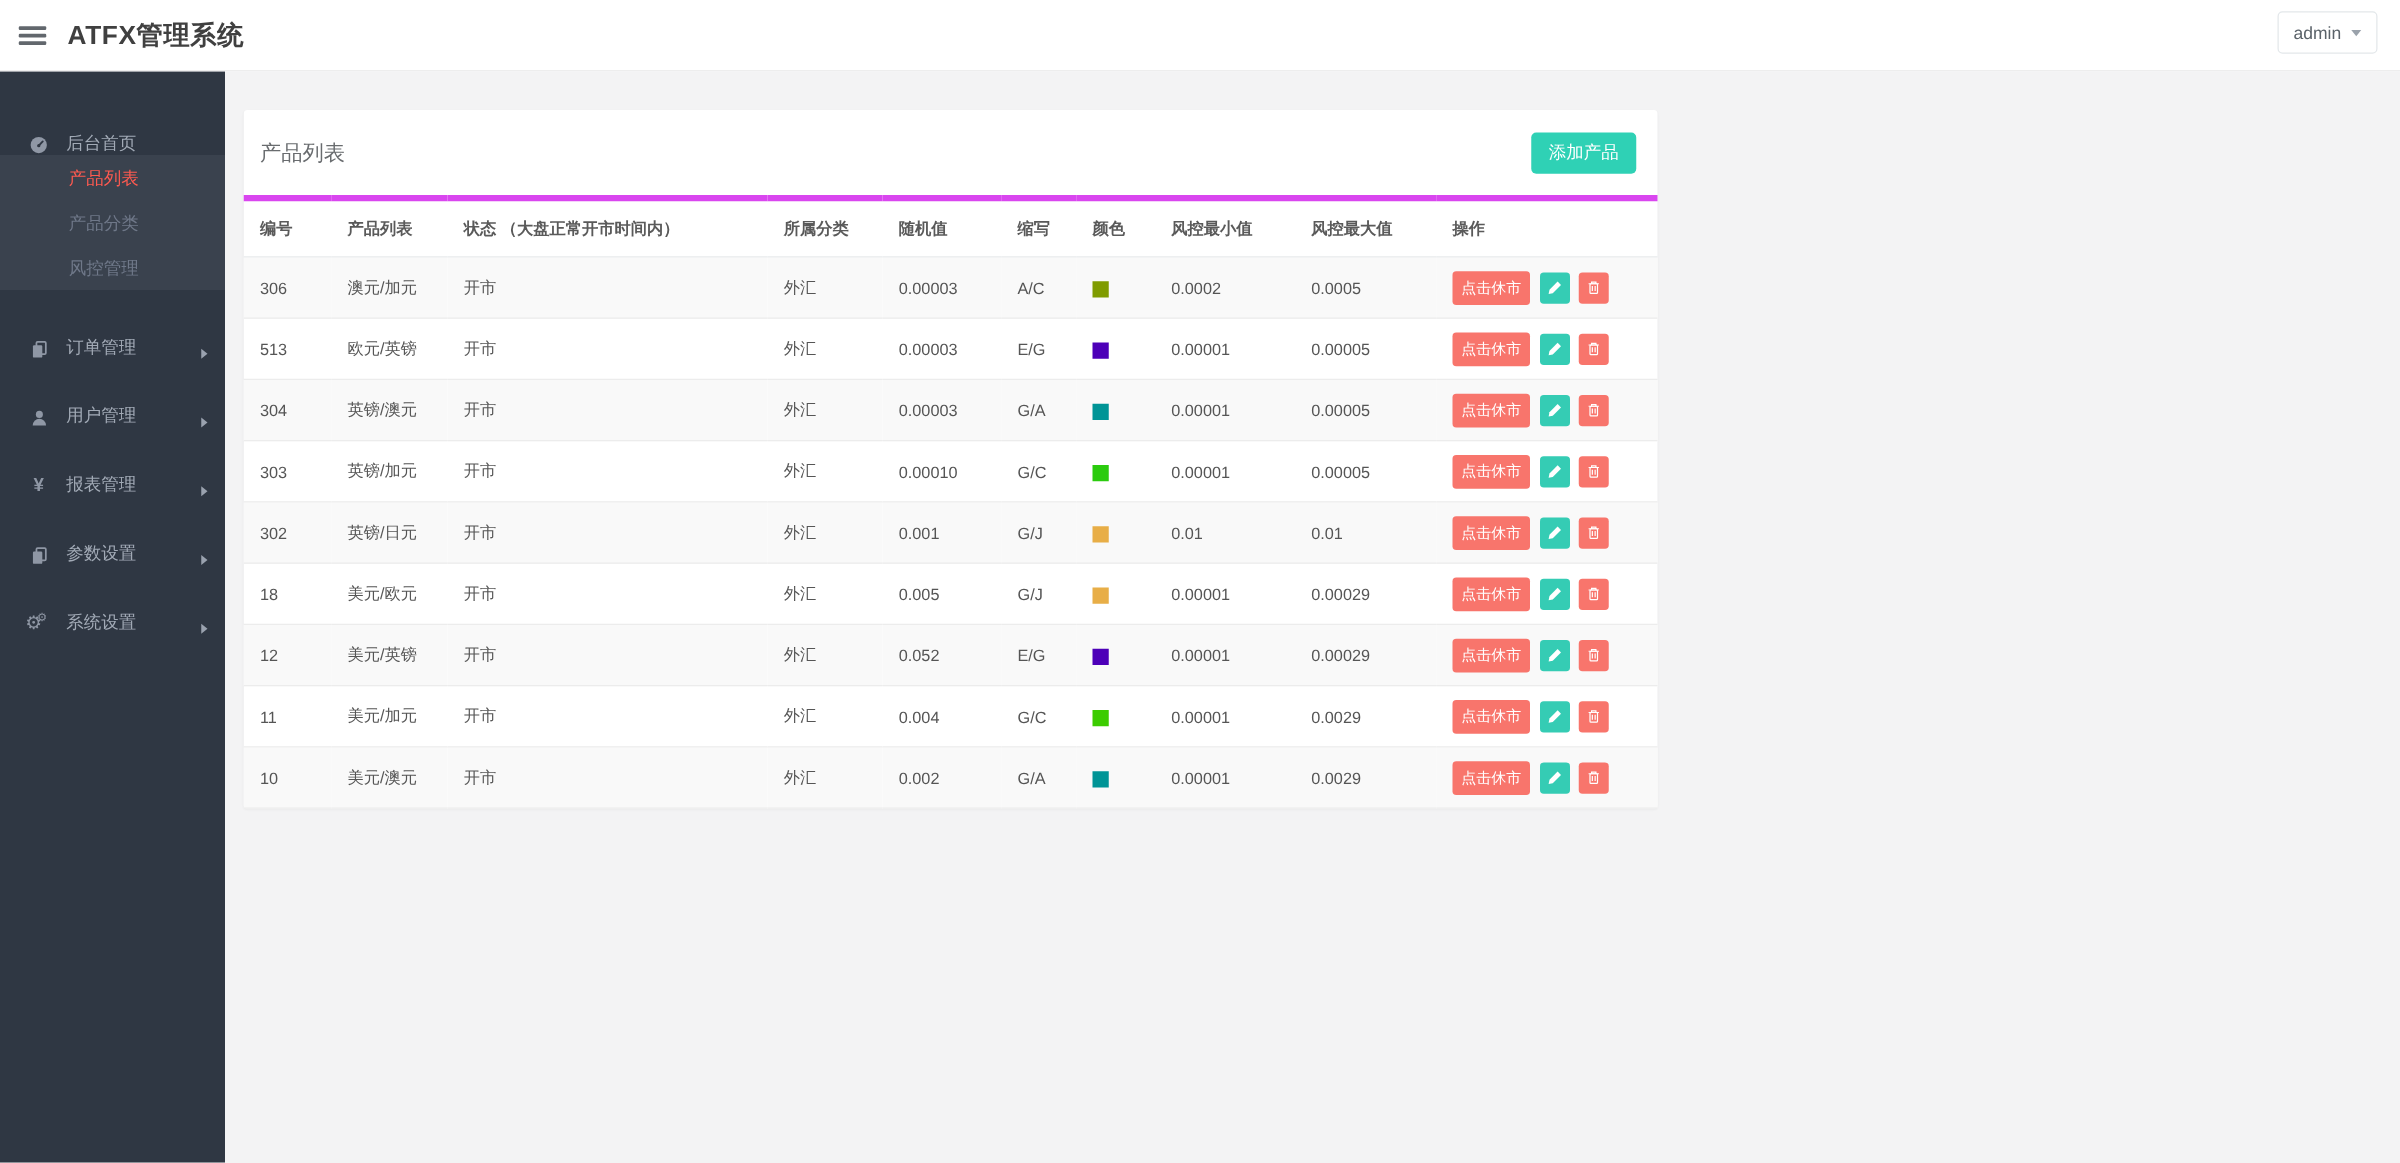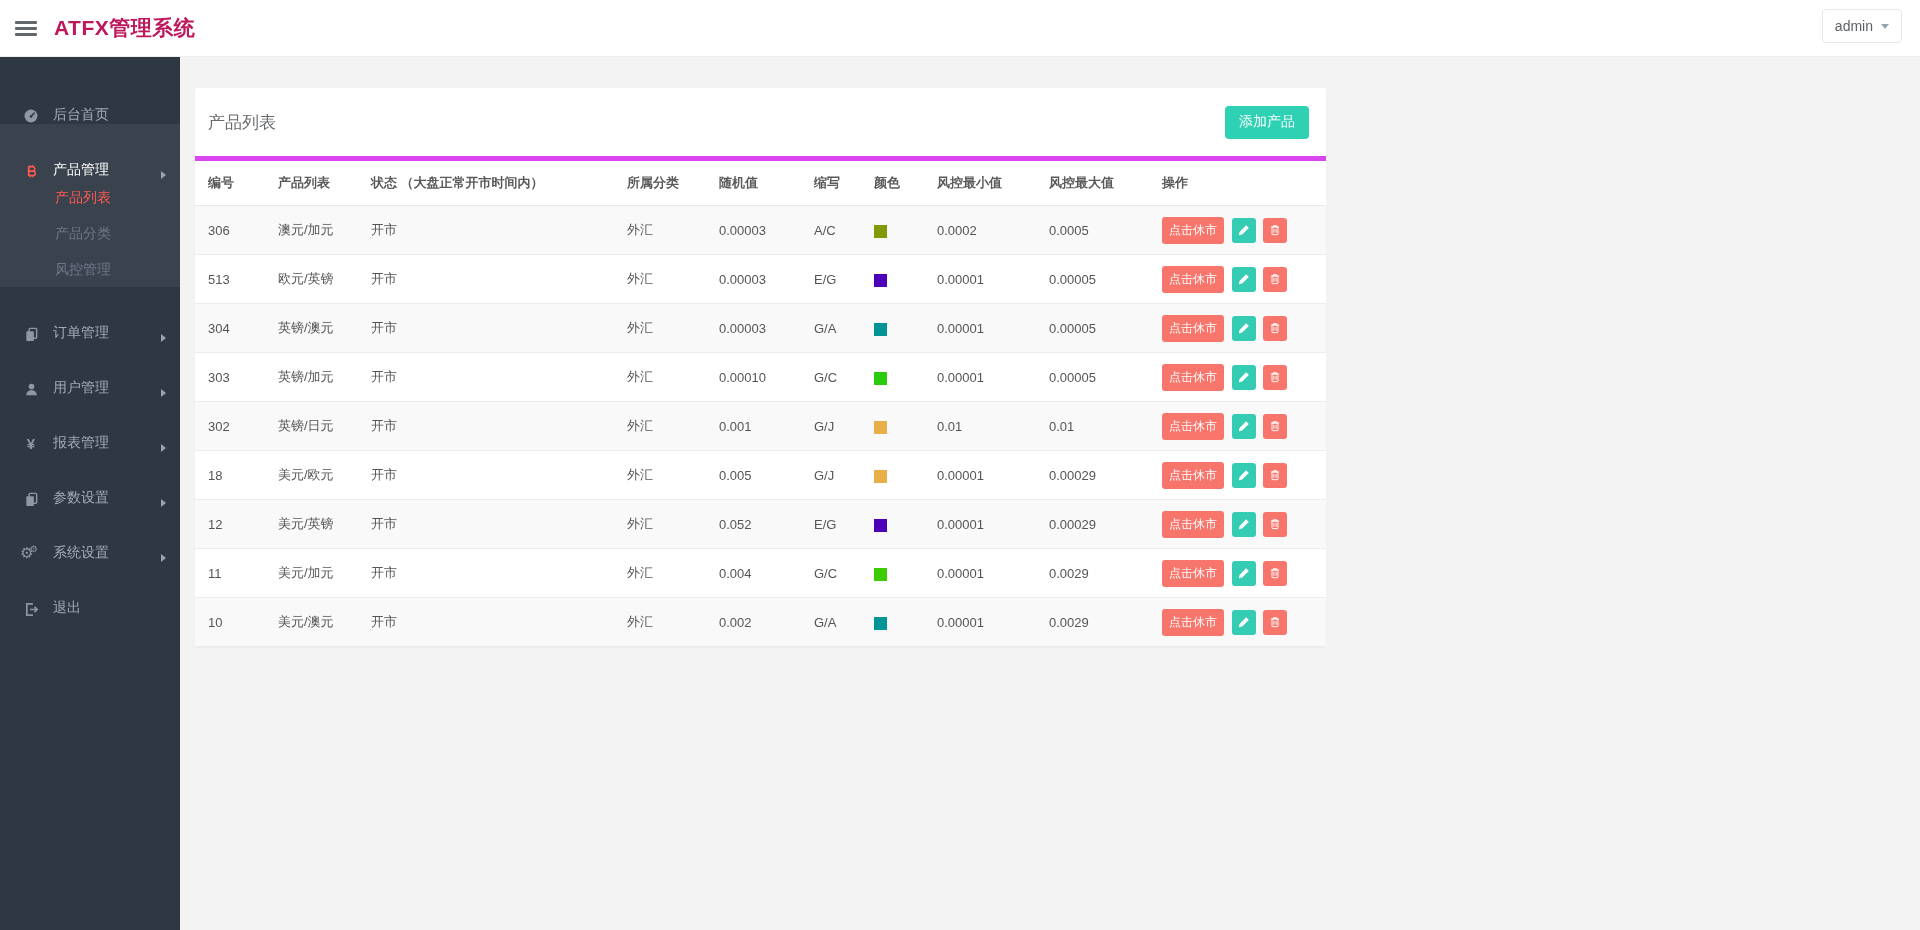--- a/index.html
+++ b/index.html
@@ -10,21 +10,21 @@
   }
 
   
   .topbar {
     position:absolute; top:0; left:0; right:0; height:57px;
     background:#fff; border-bottom:1px solid #ededed; z-index:20;
     display:flex; align-items:center;
   }
   .hamburger { margin-left:15px; width:22px; cursor:pointer; }
   .hamburger span { display:block; height:3px; background:#62676d; margin:3px 0; border-radius:1px; }
-  .app-title { margin-left:17px; font-size:21px; font-weight:600; color:#be185d; letter-spacing:.5px; }
+  .app-title { margin-left:17px; font-size:21px; font-weight:600; color:#404040; letter-spacing:.5px; }
   .user-dropdown {
     position:absolute; right:18px; top:9px; height:34px;
     background:#fff; border:1px solid #e3e7ea; border-radius:4px;
     padding:0 12px; display:flex; align-items:center; gap:8px;
     font-size:14px; color:#5a6269; cursor:pointer;
   }
   .caret-down { width:0; height:0; border-left:4px solid transparent; border-right:4px solid transparent; border-top:5px solid #9aa2ab; }
 
   
   .sidebar {
@@ -111,31 +111,20 @@
       <svg viewBox="0 0 16 16" width="16" height="16">
           <circle cx="8" cy="8" r="6.5" fill="#8f97a5"></circle>
           <path d="M8 8.5l3.2-3.4" stroke="#2f3743" stroke-width="1.5" stroke-linecap="round"></path>
           <circle cx="8" cy="8.5" r="1.3" fill="#2f3743"></circle>
         </svg>
     </span>
     <span>后台首页</span>
   </div>
 
   <div class="menu-group">
-    <div class="menu-item">
-      <span class="mi-icon">
-        <svg viewBox="0 0 16 16" width="15" height="15" fill="none" stroke="#ff5b50" stroke-width="1.6">
-          <path d="M5 3h4.2a2.3 2.3 0 0 1 0 4.6H5z"></path>
-            <path d="M5 7.6h4.8a2.3 2.3 0 0 1 0 4.6H5z"></path>
-          <path d="M5 3v9.2M6.8 1.2V3M6.8 12.2V14M9.3 1.2V3M9.3 12.2V14"></path>
-        </svg>
-      </span>
-      <span>产品管理</span>
-      <span class="arrow-right"></span>
-    </div>
     <div class="submenu-item active">产品列表</div>
     <div class="submenu-item">产品分类</div>
     <div class="submenu-item" style="padding-bottom:2px;">风控管理</div>
   </div>
 
   <div class="menu-item">
     <span class="mi-icon">
       <svg viewBox="0 0 16 16" width="15" height="15">
           <rect x="5.5" y="1.5" width="8" height="10.5" rx="1" fill="none" stroke="#8f97a5" stroke-width="1.5"></rect>
           <rect x="2.5" y="4.5" width="8" height="10.5" rx="1" fill="#8f97a5"></rect>
@@ -172,29 +161,20 @@
     <span>参数设置</span>
     <span class="arrow-right"></span>
   </div>
 
   <div class="menu-item">
     <span class="mi-icon">⚙<span class="gear-small">⚙</span></span>
     <span>系统设置</span>
     <span class="arrow-right"></span>
   </div>
 
-  <div class="menu-item">
-    <span class="mi-icon">
-      <svg viewBox="0 0 16 16" width="15" height="15" fill="none" stroke="#8f97a5" stroke-width="1.8">
-          <path d="M9.5 2H3v12h6.5"></path>
-          <path d="M6.5 8H14M11.2 5.2L14 8l-2.8 2.8"></path>
-        </svg>
-    </span>
-    <span>退出</span>
-  </div>
 </div>
 
 <div class="main">
   <div class="card">
     <div class="card-head">
       <div class="card-title">产品列表</div>
       <button class="btn-add">添加产品</button>
     </div>
     <table>
       <colgroup>

